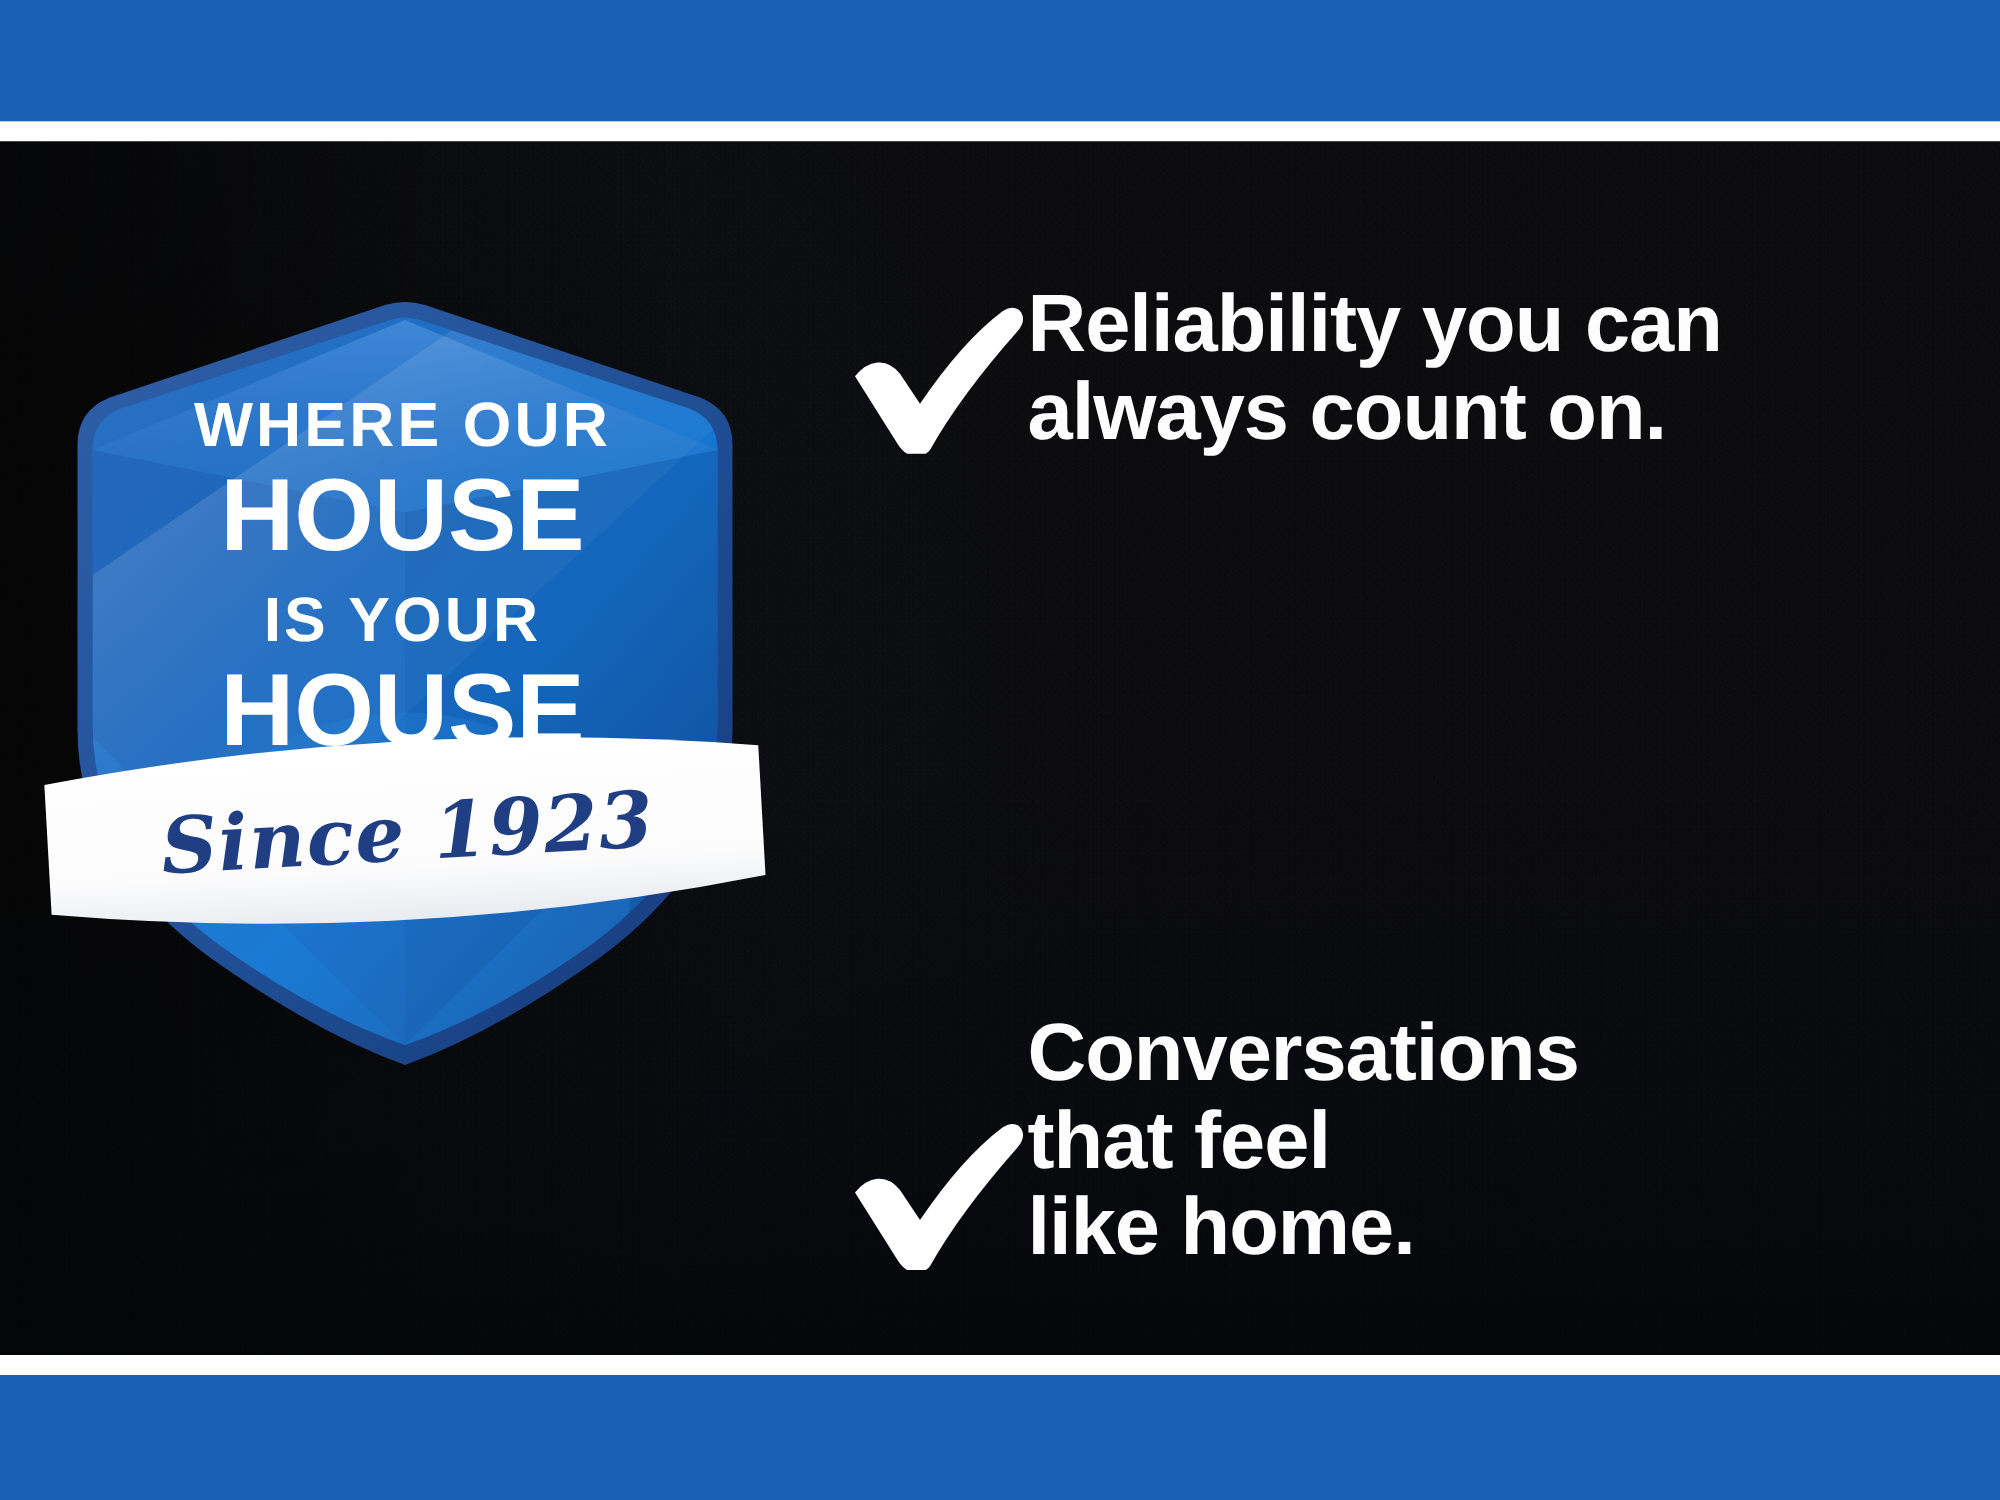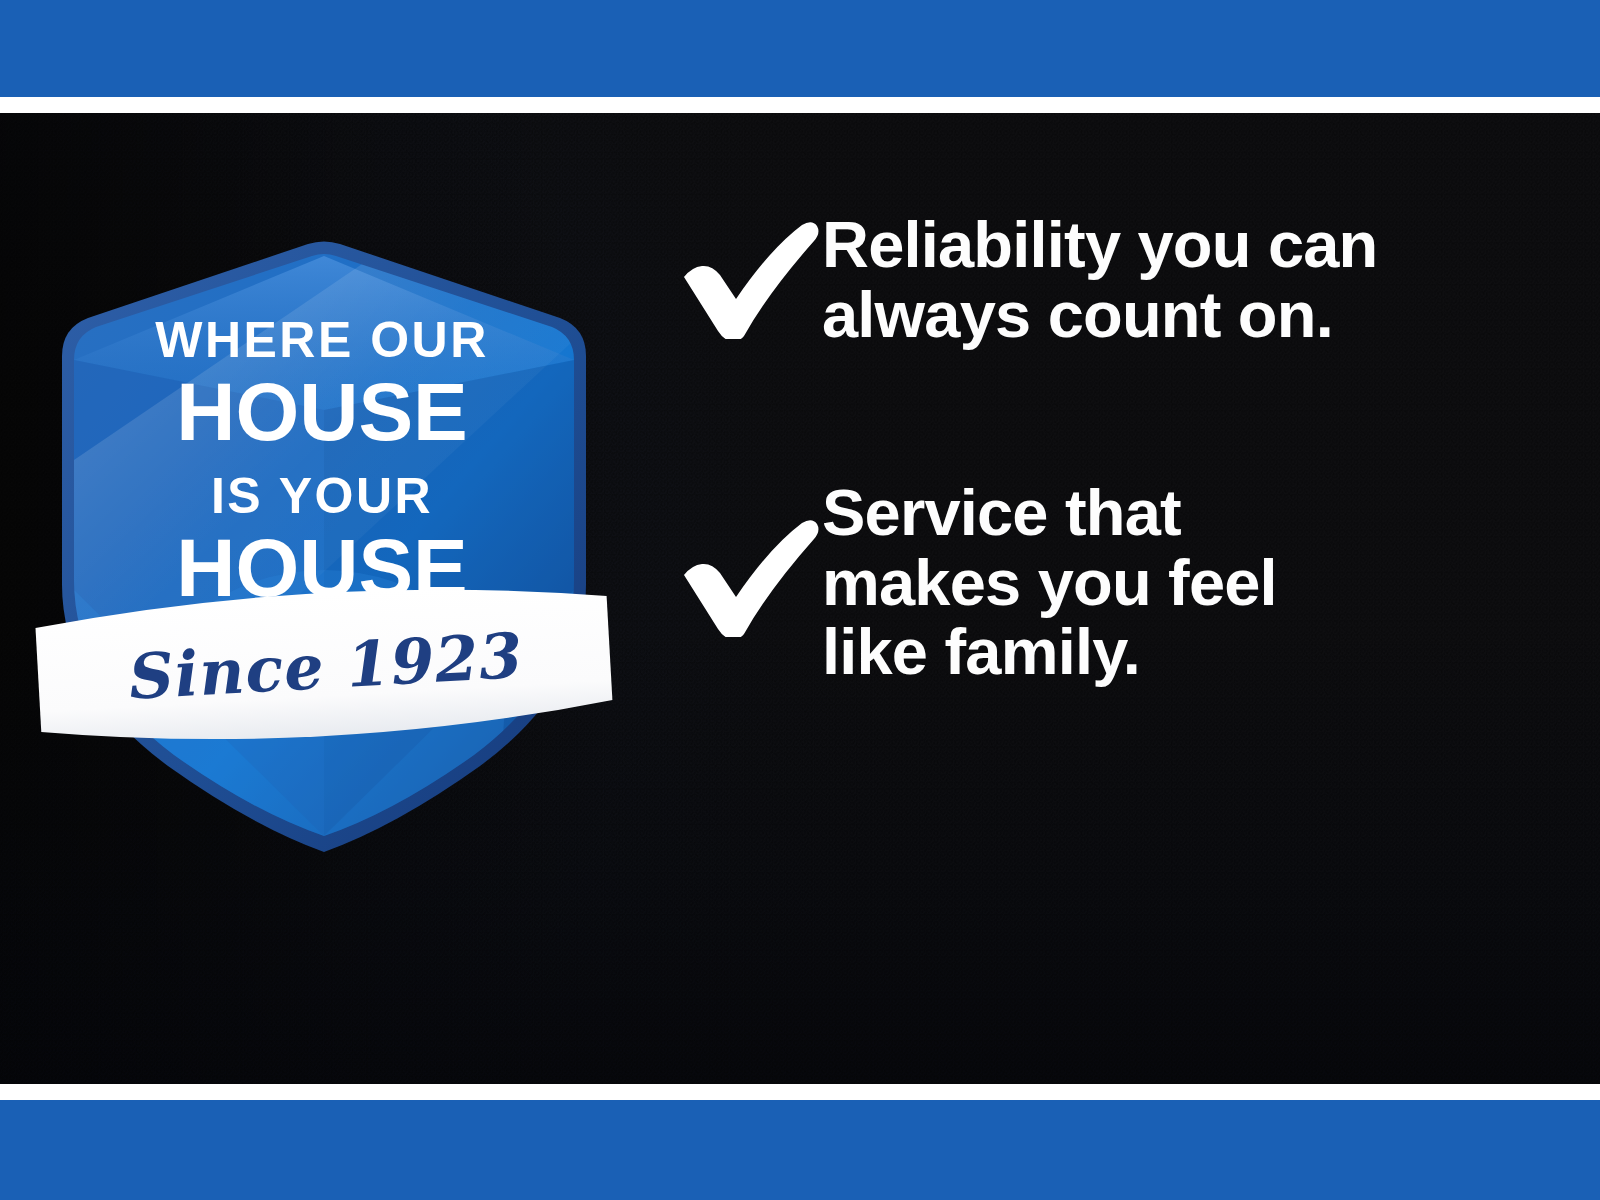--- a/index.html
+++ b/index.html
@@ -138,21 +138,22 @@
     left: 672px;
     top: 113px;
     width: 860px;
     height: 971px;
     z-index: 4;
   }
   .bullet {
     position: absolute;
     left: 0;
     display: flex;
-    align-items: center;
+    align-items: flex-end;
+    margin-top: 14px;
   }
   .b1 { top: 95px; }
   .b2 { top: 355px; }
   .b3 { top: 670px; }
 
   .check {
     flex: 0 0 auto;
     width: 150px;
     height: 120px;
   }
@@ -269,28 +270,28 @@
         <svg viewBox="0 0 150 120">
           <path d="M12 58 Q20 48 30 47 Q40 46 48 56 L64 80 Q98 30 130 6
                    Q140 0 145 7 Q149 14 142 22 Q96 74 72 117
                    Q66 124 58 122 Q51 120 46 112 Z" fill="#ffffff"></path>
         </svg>
       </div>
       <div class="btext">Reliability you can
 always count on.</div>
     </div>
 
-    <div class="bullet b2">
+
+    <div class="bullet b3">
       <div class="check">
         <svg viewBox="0 0 150 120">
           <path d="M12 58 Q20 48 30 47 Q40 46 48 56 L64 80 Q98 30 130 6
                    Q140 0 145 7 Q149 14 142 22 Q96 74 72 117
                    Q66 124 58 122 Q51 120 46 112 Z" fill="#ffffff"></path>
         </svg>
       </div>
-      <div class="btext">Service that
-makes you feel
-like family.</div>
+      <div class="btext">Conversations
+that feel
+like home.</div>
     </div>
-
 
   </div>
 </div>
 
 </body></html>

